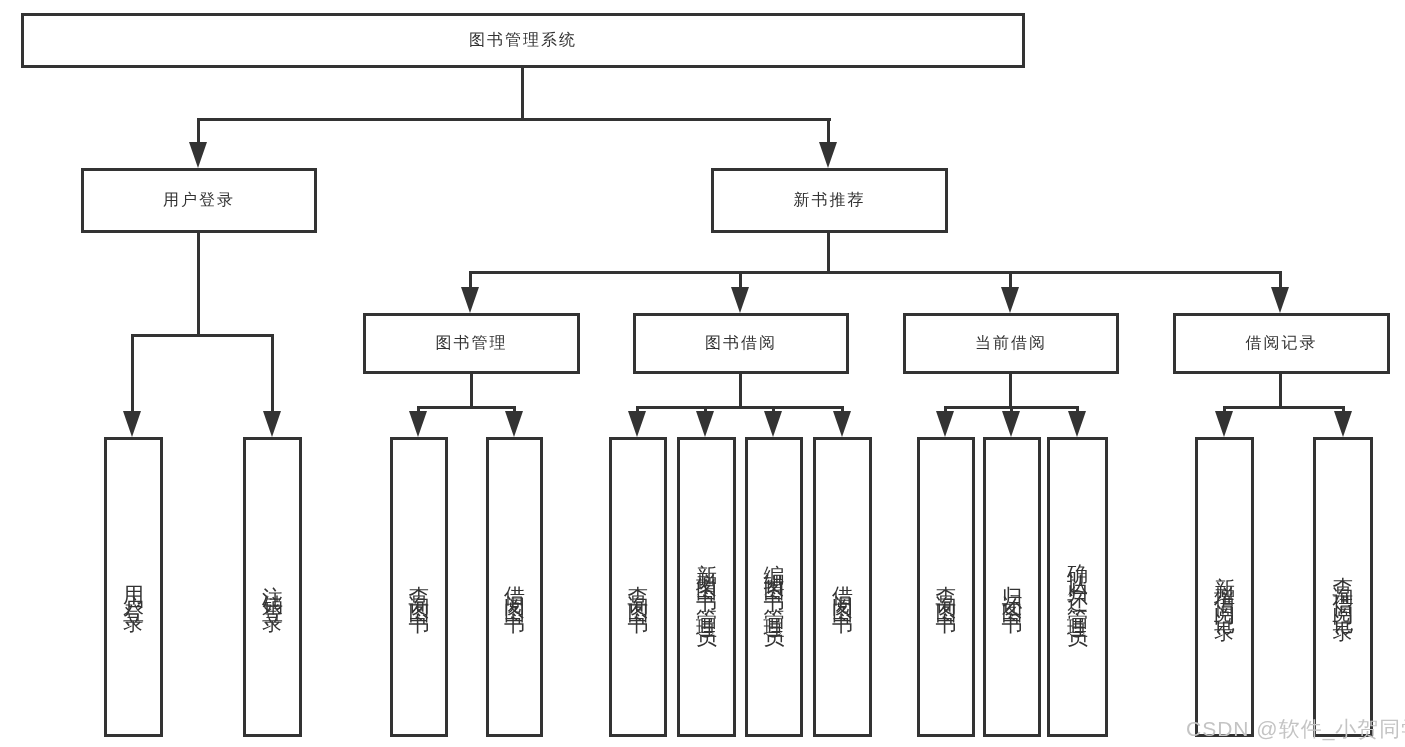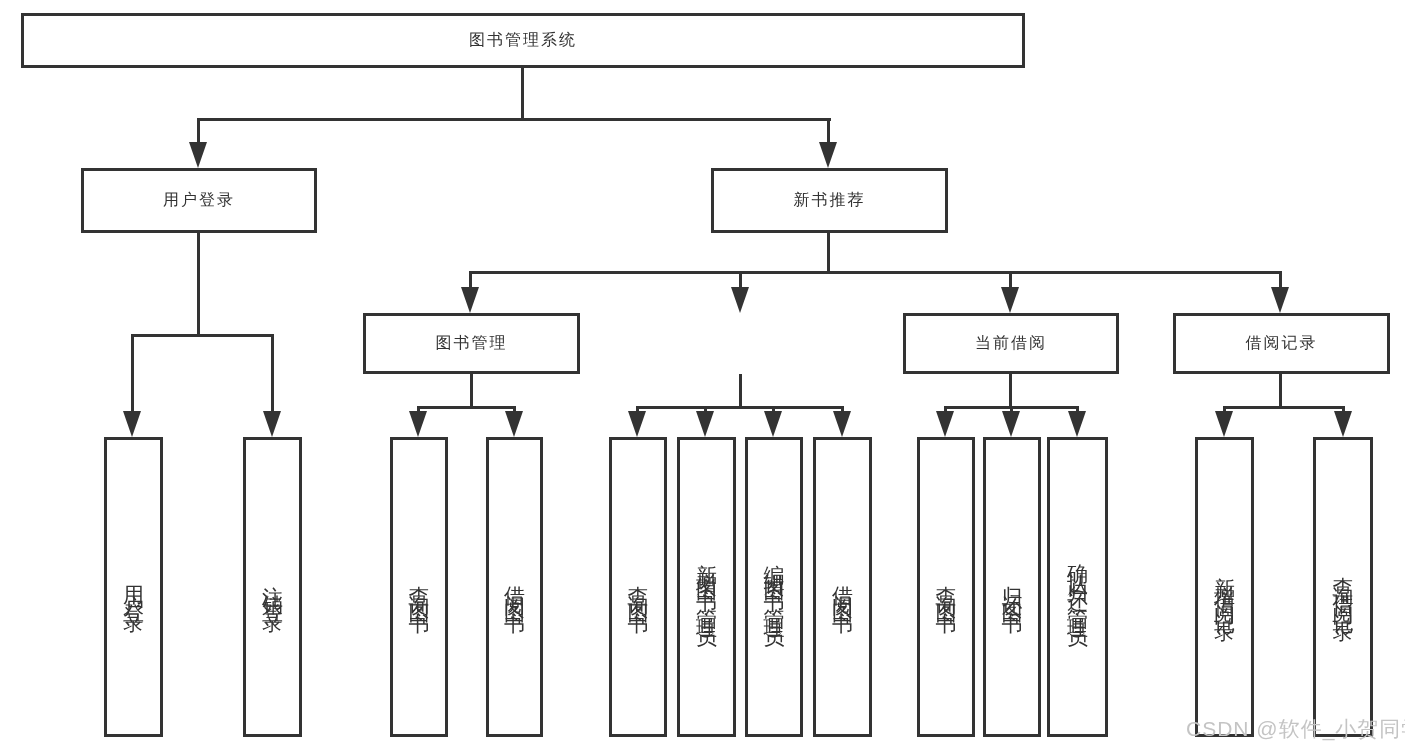--- a/index.html
+++ b/index.html
@@ -63,20 +63,23 @@
   <i class="ar" style="left:461px;top:287px;"></i>
   <i class="ln" style="left:739px;top:271px;width:3px;height:20px;"></i>
   <i class="ar" style="left:731px;top:287px;"></i>
   <i class="ln" style="left:1009px;top:271px;width:3px;height:20px;"></i>
   <i class="ar" style="left:1001px;top:287px;"></i>
   <i class="ln" style="left:1279px;top:271px;width:3px;height:20px;"></i>
   <i class="ar" style="left:1271px;top:287px;"></i>
 
   <div class="box hbox" style="left:363px;top:313px;width:217px;height:61px;">
     <span>图书管理</span>
+  </div>
+  <div class="box hbox" style="left:633px;top:313px;width:216px;height:61px;">
+    <span>图书借阅</span>
   </div>
   <div class="box hbox" style="left:1173px;top:313px;width:217px;height:61px;">
     <span>借阅记录</span>
   </div>
   <div class="box hbox" style="left:903px;top:313px;width:216px;height:61px;">
     <span>当前借阅</span>
   </div>
 
   <i class="ln" style="left:470px;top:374px;width:3px;height:35px;"></i>
   <i class="ln" style="left:417px;top:406px;width:99px;height:3px;"></i>

